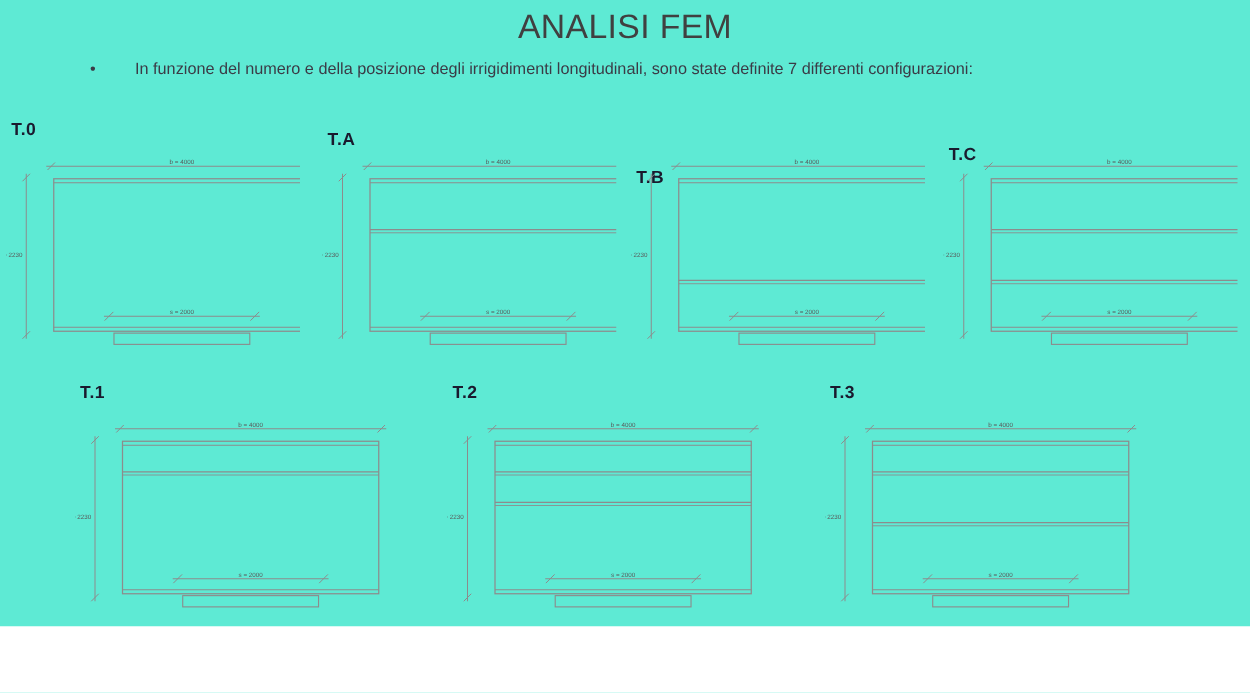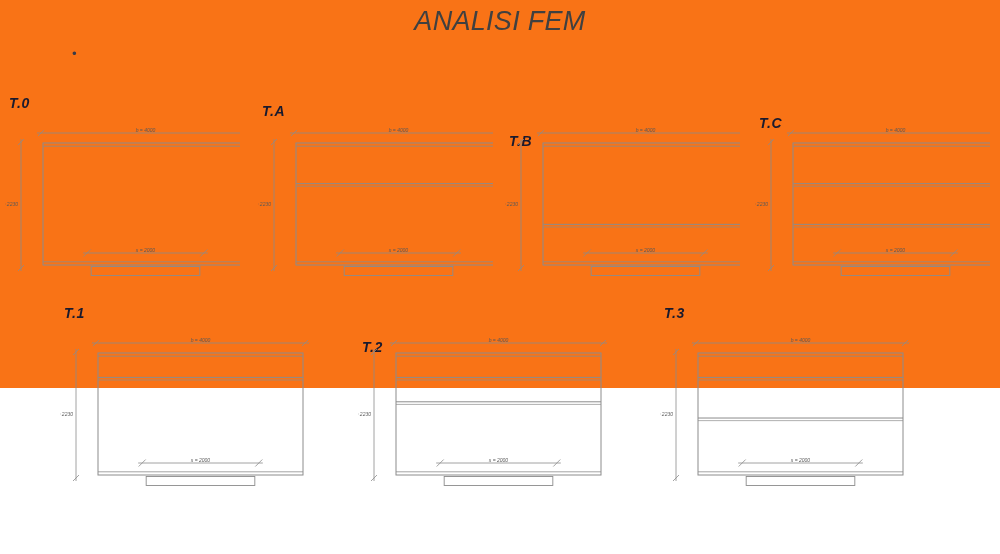--- a/index.html
+++ b/index.html
@@ -5,23 +5,22 @@
   * { box-sizing: border-box; }
   html, body {
     margin: 0; padding: 0;
     width: 1000px; height: 554px;
     background: #ffffff;
     font-family: "Liberation Sans", sans-serif;
     overflow: hidden;
   }
   .slide {
     position: relative;
-    width: 1000px; height: 388px;
-    background: #f97316;
-    font-style: italic;
+    width: 1000px; height: 501px;
+    background: #5eead4;
   }
 
   
   .slide-title {
     position: absolute;
     top: 6px; left: 0; width: 1000px;
     text-align: center;
     font-size: 27px;
     font-weight: 400;
     color: #404040;
@@ -74,20 +73,21 @@
 </style>
 </head>
 <body>
 
 <div class="slide">
 
   <div class="slide-title">ANALISI FEM</div>
 
   <div class="bullet-row">
     <span class="bullet-dot">•</span>
+    <span class="bullet-text">In funzione del numero e della posizione degli irrigidimenti longitudinali, sono state definite 7 differenti configurazioni:</span>
   </div>
 
   <div class="row row-top" id="row-top">
       <div class="fig" style="left: 5px; width: 235px;">
         <div class="fig-title" style="top: 0px;">T.0</div>
         <div class="draw" style="top: 30px;">
           <svg width="235" height="165" viewBox="0 0 235 165">
             <line x1="32" y1="8" x2="249" y2="8" stroke="#8c8c8c" stroke-width="0.8"></line>
             <line x1="33" y1="11" x2="39" y2="5" stroke="#8c8c8c" stroke-width="0.8"></line>
             <line x1="242" y1="11" x2="248" y2="5" stroke="#8c8c8c" stroke-width="0.8"></line>
@@ -229,21 +229,21 @@
             <text x="140.5" y="126.5" fill="#595959" font-size="5" font-family="&quot;Liberation Sans&quot;, sans-serif" text-anchor="middle">s = 2000</text>
             <rect x="86.175" y="141.5" width="108.65" height="9" fill="none" stroke="#8c8c8c" stroke-width="0.9"></rect>
             <line x1="261" y1="19" x2="261" y2="41.400000000000006" stroke="#8c8c8c" stroke-width="0.8"></line>
             <line x1="258" y1="24" x2="264" y2="18" stroke="#8c8c8c" stroke-width="0.8"></line>
             <line x1="258" y1="42.400000000000006" x2="264" y2="36.400000000000006" stroke="#8c8c8c" stroke-width="0.8"></line>
             <text x="264.5" y="32" fill="#595959" font-size="5.2" font-family="&quot;Liberation Sans&quot;, sans-serif" text-anchor="start">a/5</text>
           </svg>
         </div>
       </div>
       <div class="fig" style="left: 358px; width: 250px;">
-        <div class="fig-title" style="top: 0px; margin-top: 34px;">T.2</div>
+        <div class="fig-title" style="top: 0px;">T.2</div>
         <div class="draw" style="top: 30px;">
           <svg width="250" height="165" viewBox="0 0 250 165">
             <line x1="32" y1="8" x2="249" y2="8" stroke="#8c8c8c" stroke-width="0.8"></line>
             <line x1="33" y1="11" x2="39" y2="5" stroke="#8c8c8c" stroke-width="0.8"></line>
             <line x1="242" y1="11" x2="248" y2="5" stroke="#8c8c8c" stroke-width="0.8"></line>
             <text x="140.5" y="6.5" fill="#595959" font-size="5" font-family="&quot;Liberation Sans&quot;, sans-serif" text-anchor="middle">b = 4000</text>
             <line x1="16" y1="14" x2="16" y2="146" stroke="#8c8c8c" stroke-width="0.8"></line>
             <line x1="13" y1="20" x2="19" y2="14" stroke="#8c8c8c" stroke-width="0.8"></line>
             <line x1="13" y1="146" x2="19" y2="140" stroke="#8c8c8c" stroke-width="0.8"></line>
             <text x="13" y="80.6" fill="#595959" font-size="5" font-family="&quot;Liberation Sans&quot;, sans-serif" text-anchor="end" transform="rotate(0 14 79)">a = 2230</text>

